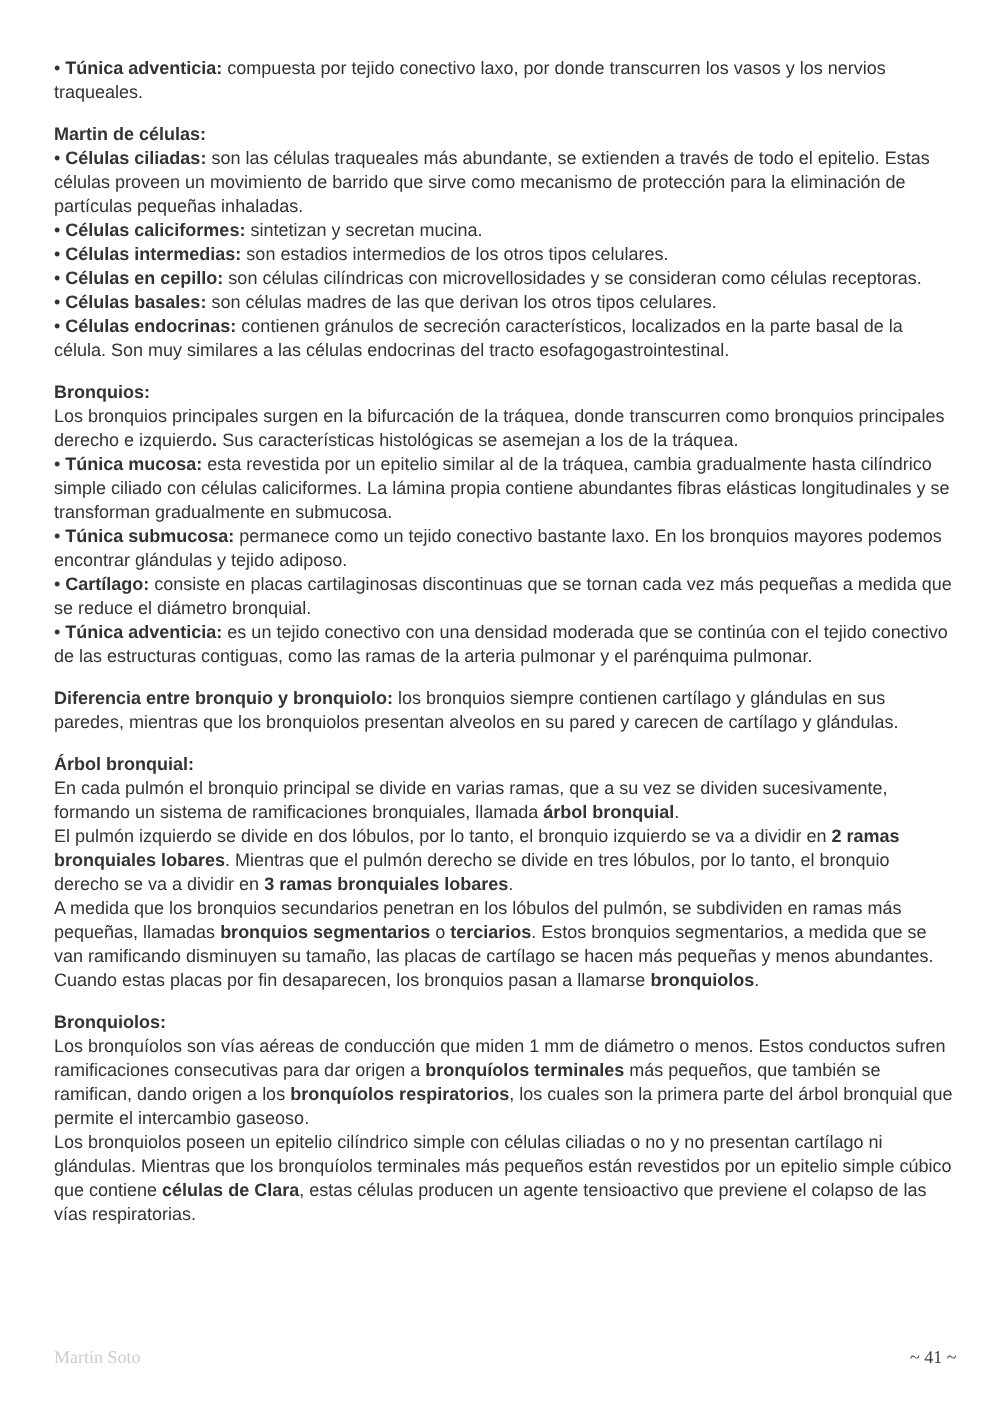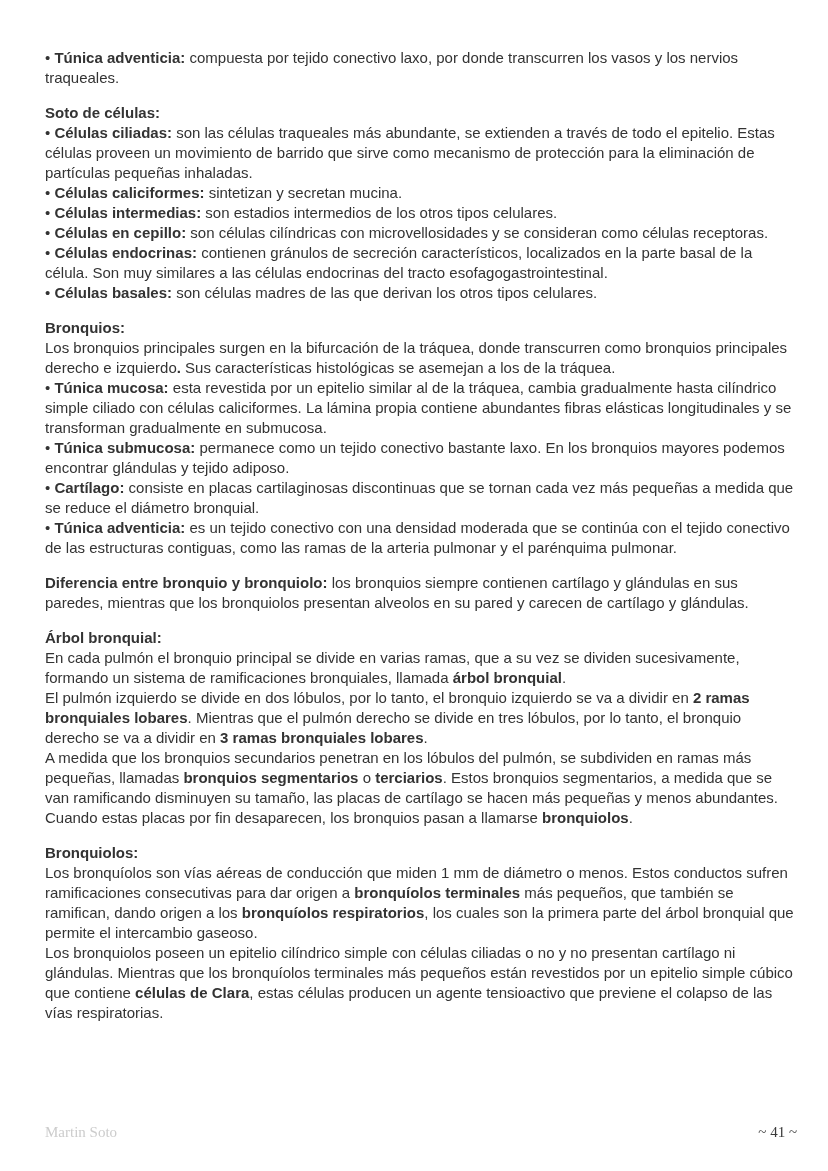--- a/index.html
+++ b/index.html
@@ -52,27 +52,27 @@
     text-align:right;
     color:var(--footer-page);
   }
 </style>
 </head>
 <body>
 
 <div class="page">
   <main class="content">
       <p><span>• </span><strong>Túnica adventicia:</strong><span> compuesta por tejido conectivo laxo, por donde transcurren los vasos y los nervios traqueales.</span></p>
-      <p class="gap"><strong>Soto de células:</strong></p>
+      <p class="gap"><strong>Martin de células:</strong></p>
       <p><span>• </span><strong>Células ciliadas:</strong><span> son las células traqueales más abundante, se extienden a través de todo el epitelio. Estas células proveen un movimiento de barrido que sirve como mecanismo de protección para la eliminación de partículas pequeñas inhaladas.</span></p>
       <p><span>• </span><strong>Células caliciformes:</strong><span> sintetizan y secretan mucina.</span></p>
       <p><span>• </span><strong>Células intermedias:</strong><span> son estadios intermedios de los otros tipos celulares.</span></p>
       <p><span>• </span><strong>Células en cepillo:</strong><span> son células cilíndricas con microvellosidades y se consideran como células receptoras.</span></p>
+      <p><span>• </span><strong>Células basales:</strong><span> son células madres de las que derivan los otros tipos celulares.</span></p>
       <p><span>• </span><strong>Células endocrinas:</strong><span> contienen gránulos de secreción característicos, localizados en la parte basal de la célula. Son muy similares a las células endocrinas del tracto esofagogastrointestinal.</span></p>
-      <p><span>• </span><strong>Células basales:</strong><span> son células madres de las que derivan los otros tipos celulares.</span></p>
       <p class="gap"><strong>Bronquios:</strong></p>
       <p><span>Los bronquios principales surgen en la bifurcación de la tráquea, donde transcurren como bronquios principales derecho e izquierdo</span><strong>.</strong><span> Sus características histológicas se asemejan a los de la tráquea.</span></p>
       <p><span>• </span><strong>Túnica mucosa:</strong><span> esta revestida por un epitelio similar al de la tráquea, cambia gradualmente hasta cilíndrico simple ciliado con células caliciformes. La lámina propia contiene abundantes fibras elásticas longitudinales y se transforman gradualmente en submucosa.</span></p>
       <p><span>• </span><strong>Túnica submucosa:</strong><span> permanece como un tejido conectivo bastante laxo. En los bronquios mayores podemos encontrar glándulas y tejido adiposo.</span></p>
       <p><span>• </span><strong>Cartílago:</strong><span> consiste en placas cartilaginosas discontinuas que se tornan cada vez más pequeñas a medida que se reduce el diámetro bronquial.</span></p>
       <p><span>• </span><strong>Túnica adventicia:</strong><span> es un tejido conectivo con una densidad moderada que se continúa con el tejido conectivo de las estructuras contiguas, como las ramas de la arteria pulmonar y el parénquima pulmonar.</span></p>
       <p class="gap"><strong>Diferencia entre bronquio y bronquiolo:</strong><span> los bronquios siempre contienen cartílago y glándulas en sus paredes, mientras que los bronquiolos presentan alveolos en su pared y carecen de cartílago y glándulas.</span></p>
       <p class="gap"><strong>Árbol bronquial:</strong></p>
       <p><span>En cada pulmón el bronquio principal se divide en varias ramas, que a su vez se dividen sucesivamente, formando un sistema de ramificaciones bronquiales, llamada </span><strong>árbol bronquial</strong><span>.</span></p>
       <p><span>El pulmón izquierdo se divide en dos lóbulos, por lo tanto, el bronquio izquierdo se va a dividir en </span><strong>2 ramas bronquiales lobares</strong><span>. Mientras que el pulmón derecho se divide en tres lóbulos, por lo tanto, el bronquio derecho se va a dividir en </span><strong>3 ramas bronquiales lobares</strong><span>.</span></p>

